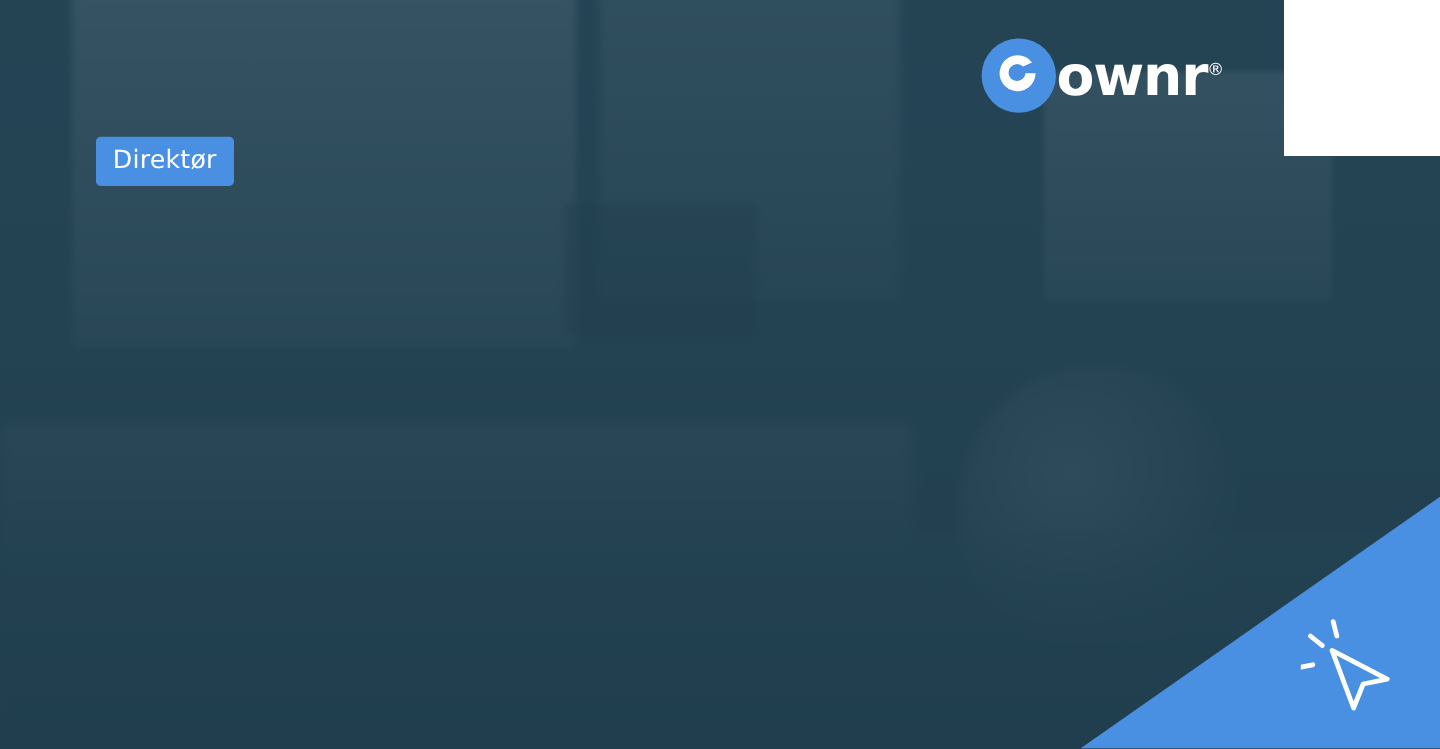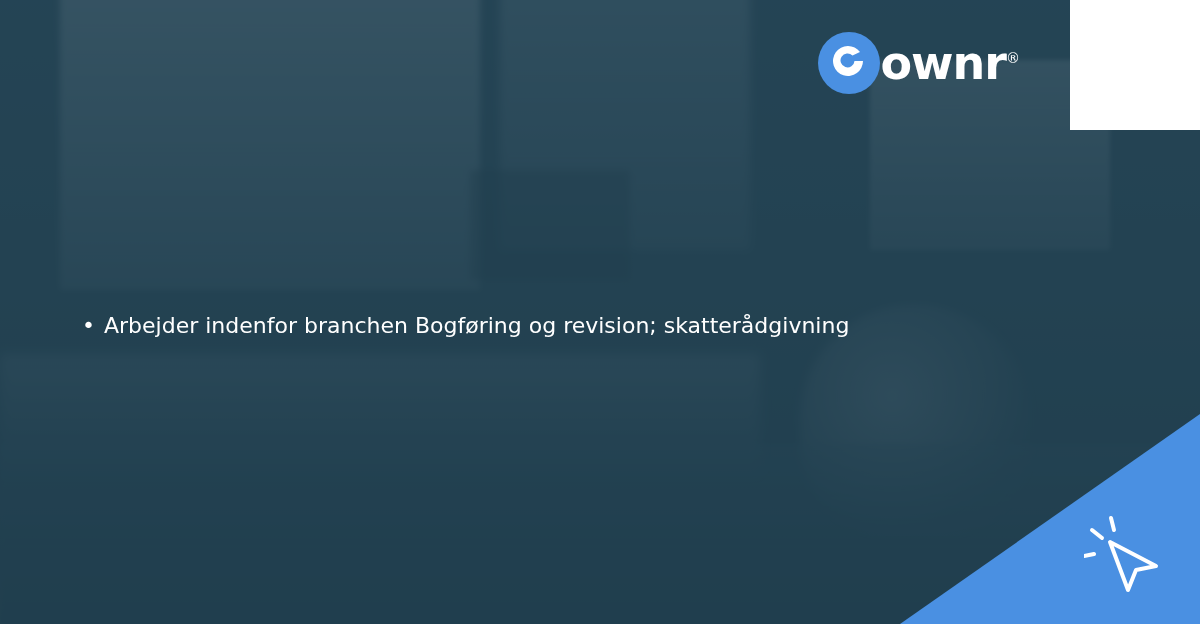--- a/index.html
+++ b/index.html
@@ -256,24 +256,24 @@
     <div class="bg-board"></div>
     <div class="bg-desk"></div>
     <div class="bg-monitor"></div>
     <div class="bg-chair"></div>
     <div class="bg-floor"></div>
   </div>
   <div class="overlay"></div>
 
   <div class="content">
 
+    <div class="badge">Direktør</div>
 
 
     <ul class="bullets">
-      <li class="bullet">Arbejder indenfor branchen Bogføring og revision; skatterådgivning</li>
     </ul>
 
     <div class="logo">
       <div class="logo-mark">
         <svg width="44" height="44" viewBox="0 0 44 44" aria-hidden="true">
           <path d="M33 11 A15 15 0 1 0 36 20 L27.5 20 A7 7 0 1 1 25.5 14.5 Z" fill="#ffffff"></path>
         </svg>
       </div>
       <div class="logo-text">
         <span>ownr</span><span class="logo-reg">®</span>

